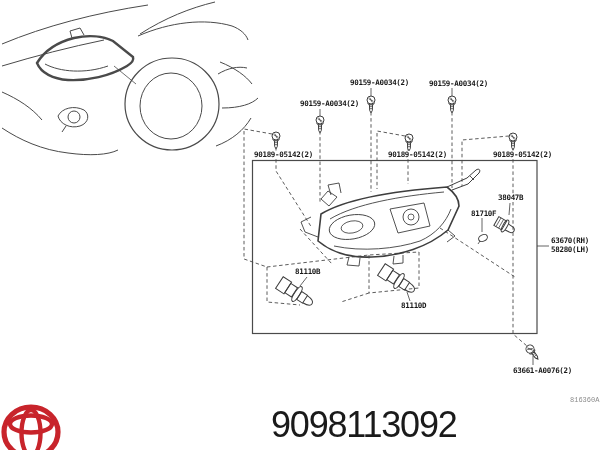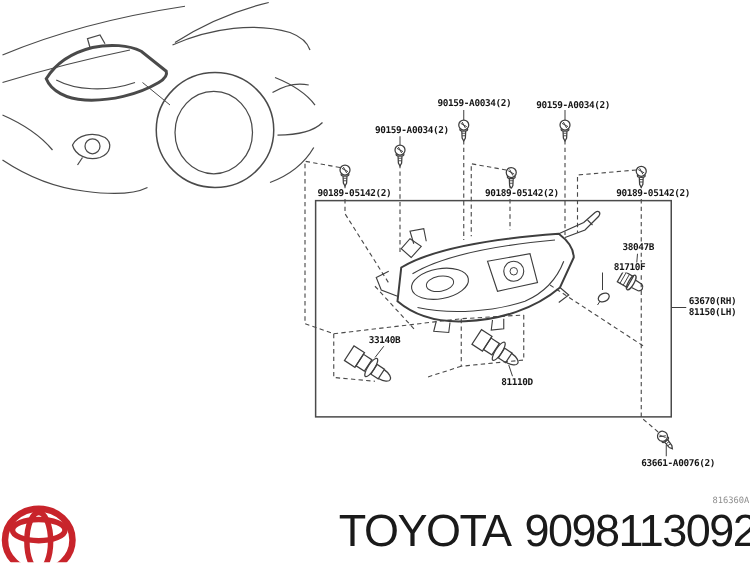--- a/index.html
+++ b/index.html
@@ -1,21 +1,21 @@
 <!DOCTYPE html>
 <html><head>
 <meta charset="utf-8">
 <style>
   html,body{margin:0;padding:0;background:#fff;}
   .page{position:relative;width:600px;height:450px;background:#ffffff;overflow:hidden;
         font-family:"DejaVu Sans Mono", monospace;}
   .art{position:absolute;left:0;top:0;}
   .lbl{position:absolute;font:bold 7.5px "DejaVu Sans Mono", monospace;letter-spacing:-0.3px;
        color:#161616;background:#ffffff;padding:0 1px;white-space:nowrap;line-height:8px;}
-  .lbl.ref{font-weight:normal;font-size:7px;color:#8d8d8d;background:transparent;letter-spacing:0;}
+  .lbl.ref{font-weight:normal;font-size:7px;color:#8d8d8d;background:transparent;letter-spacing:0;font-family:Liberation Mono, monospace;}
   .footer-text{position:absolute;left:271px;top:406px;display:flex;gap:11px;
        font-family:"Liberation Sans", sans-serif;font-size:36px;font-weight:400;
        letter-spacing:-1.2px;color:#1a1a1a;line-height:38px;}
 </style>
 </head>
 <body>
 
 <div class="page">
 
   <svg class="art" width="600" height="450" viewBox="0 0 600 450">
@@ -152,26 +152,25 @@
     </g>
   </svg>
 
   <div class="lbl" style="left:349px;top:79px">90159-A0034(2)</div>
   <div class="lbl" style="left:299px;top:100px">90159-A0034(2)</div>
   <div class="lbl" style="left:428px;top:80px">90159-A0034(2)</div>
   <div class="lbl" style="left:253px;top:151px">90189-05142(2)</div>
   <div class="lbl" style="left:387px;top:151px">90189-05142(2)</div>
   <div class="lbl" style="left:492px;top:151px">90189-05142(2)</div>
   <div class="lbl" style="left:497px;top:194px">38047B</div>
-  <div class="lbl" style="left:490px;top:210px">81710F</div>
+  <div class="lbl" style="left:470px;top:210px">81710F</div>
   <div class="lbl" style="left:550px;top:237px">63670(RH)</div>
-  <div class="lbl" style="left:550px;top:246px">81150(LH)</div>
-  <div class="lbl" style="left:294px;top:268px">33140B</div>
+  <div class="lbl" style="left:550px;top:246px">58280(LH)</div>
+  <div class="lbl" style="left:294px;top:268px">81110B</div>
   <div class="lbl" style="left:400px;top:302px">81110D</div>
   <div class="lbl" style="left:512px;top:367px">63661-A0076(2)</div>
   <div class="lbl ref" style="left:569px;top:396px">816360A</div>
 
   <div class="footer-text">
-    <span>TOYOTA</span>
     <span>9098113092</span>
   </div>
 
 </div>
 
 </body></html>

